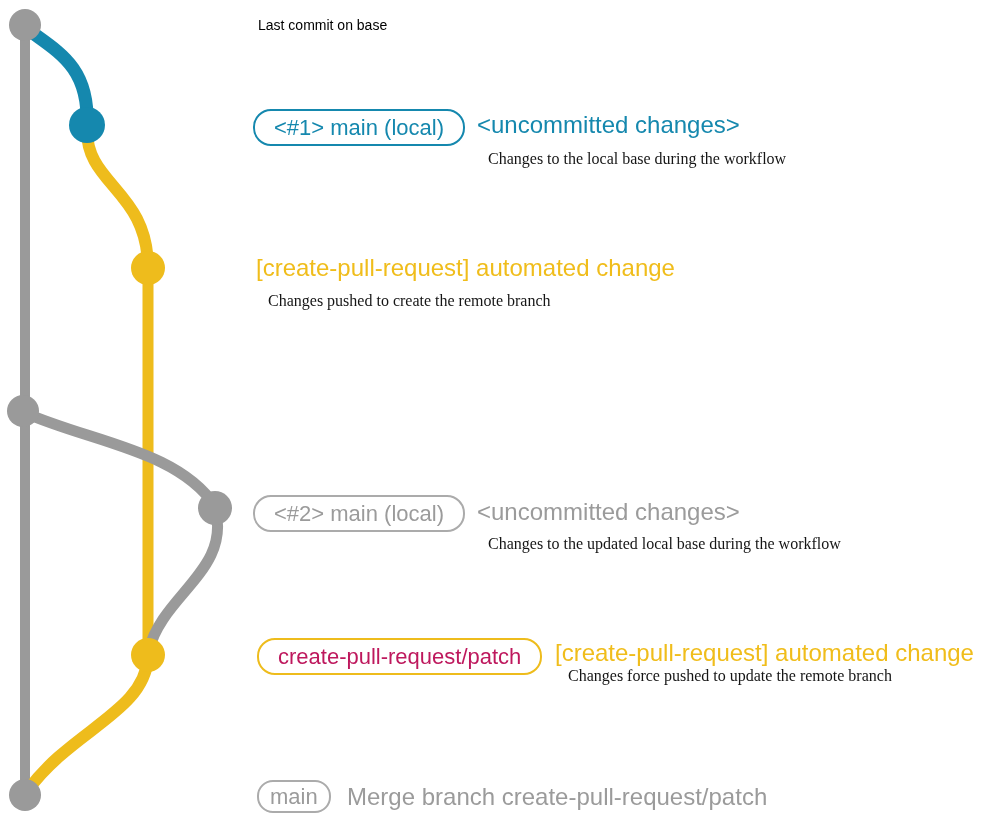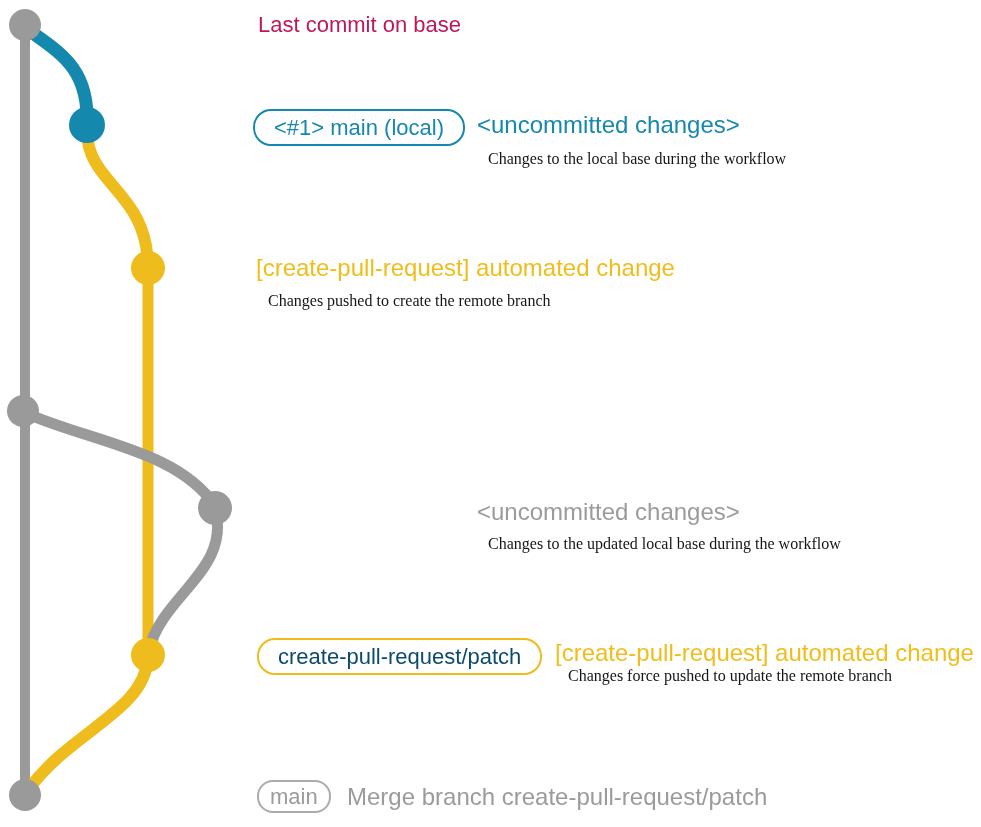--- a/index.html
+++ b/index.html
@@ -6,39 +6,39 @@
   #canvas{
     position:relative;
     width:981px;height:827px;
     background:#ffffff;
     font-family:"Liberation Sans",sans-serif;
     overflow:hidden;
   }
   #graph-svg{position:absolute;left:0;top:0;}
   .caption{
     position:absolute;
-    color:#be185d;
-    font-size:22px;
+    color:#000000;
+    font-size:14px;
     line-height:26px;
     white-space:nowrap;
   }
   .badge{
     position:absolute;
     display:inline-flex;
     align-items:center;
     justify-content:center;
     border:2px solid;
     border-radius:18px;
     font-size:22px;
     white-space:nowrap;
     background:#ffffff;
   }
   .badge.teal{border-color:#1588ae;color:#1588ae;text-align:center;}
   .badge.gray{border-color:#ababab;color:#9b9b9b;}
-  .badge.yellow{border-color:#eebc1c;color:#0c4a6e;}
+  .badge.yellow{border-color:#eebc1c;color:#be185d;}
   .status{
     position:absolute;
     font-size:24px;
     line-height:26px;
     white-space:nowrap;
   }
   .status.teal{color:#1588ae;}
   .status.gray{color:#9b9b9b;}
   .status.yellow{color:#f0bd1b;}
   .note{
@@ -83,20 +83,21 @@
   <div class="caption" style="left:258px;top:12px;">Last commit on base</div>
 
   <div class="badge teal" style="left:253px;top:109px;height:33px;padding:0 19px;">&lt;#1&gt; main (local)</div>
   <div class="status teal" style="left:477px;top:112px;">&lt;uncommitted changes&gt;</div>
   <div class="note" style="left:488px;top:147px;">Changes to the local base during the workflow</div>
 
   <div class="status yellow" style="left:256px;top:255px;">[create-pull-request] automated change</div>
   <div class="note" style="left:268px;top:289px;text-align:center;">Changes pushed to create the remote branch</div>
 
 
+  <div class="badge gray" style="left:253px;top:495px;height:33px;padding:0 19px;">&lt;#2&gt; main (local)</div>
   <div class="status gray" style="left:477px;top:499px;">&lt;uncommitted changes&gt;</div>
   <div class="note" style="left:488px;top:532px;">Changes to the updated local base during the workflow</div>
 
   <div class="badge yellow" style="left:257px;top:638px;height:33px;padding:0 19px;">create-pull-request/patch</div>
   <div class="status yellow" style="left:555px;top:640px;">[create-pull-request] automated change</div>
   <div class="note" style="left:568px;top:664px;">Changes force pushed to update the remote branch</div>
 
   <div class="badge gray" style="left:257px;top:780px;height:29px;padding:0 11px;border-radius:16px;">main</div>
   <div class="status gray" style="left:347px;top:784px;">Merge branch create-pull-request/patch</div>
 

